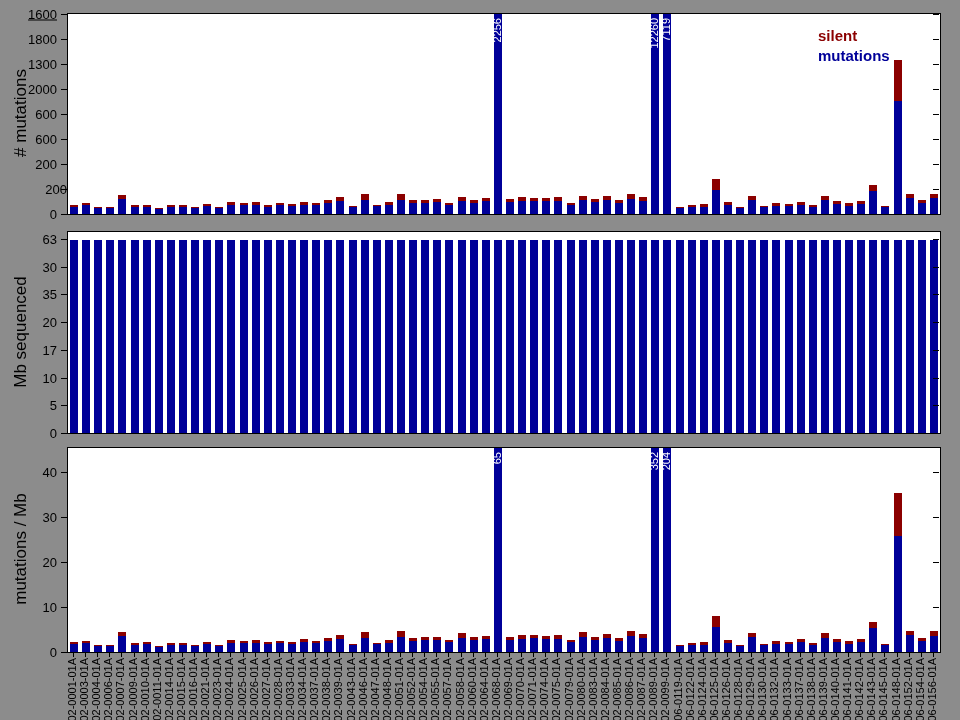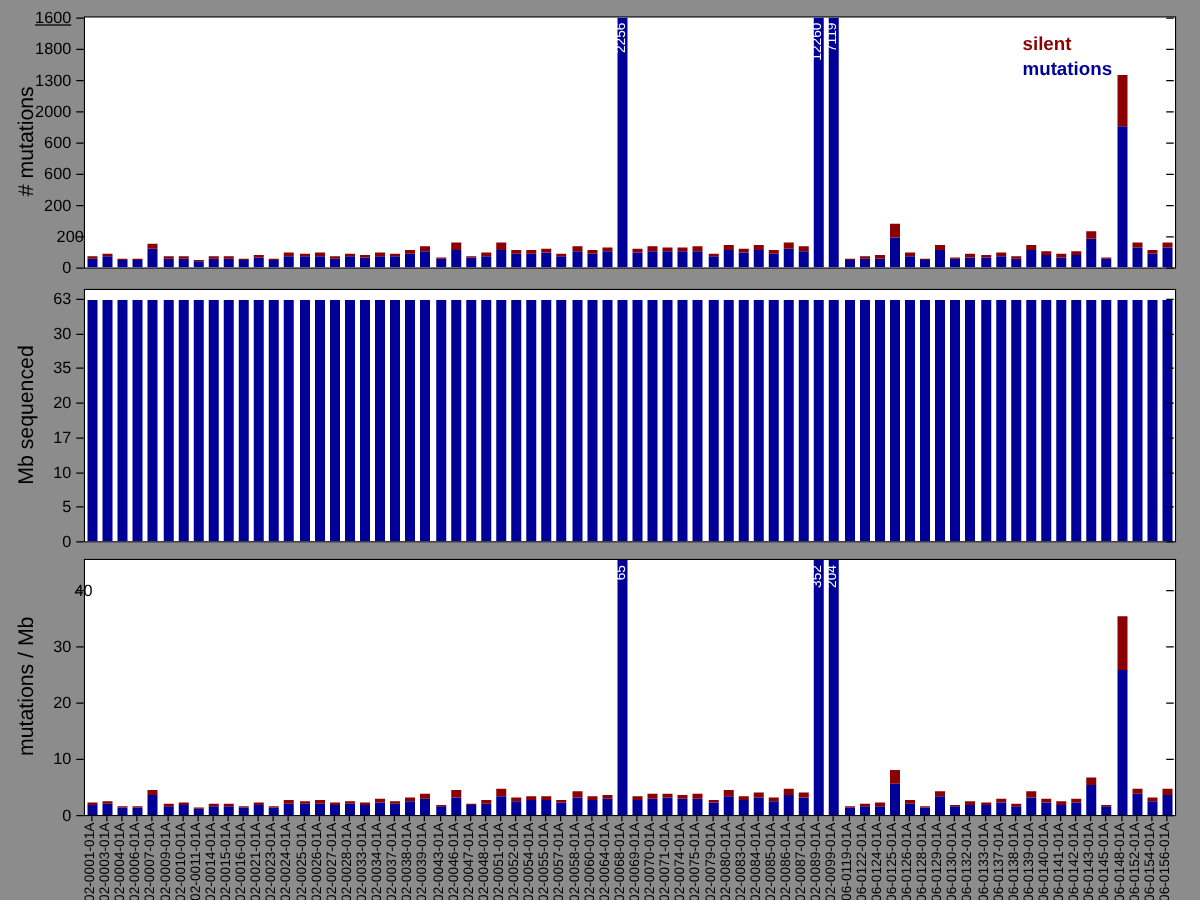--- a/index.html
+++ b/index.html
@@ -475,21 +475,21 @@
       <div class="tickmark" style="left:933px;top:606.9668874172186px;width:6px;height:1px;"></div>
       <div class="ytick-label" style="left:5px;top:606.9668874172186px;">10</div>
       <div class="tickmark" style="left:61px;top:561.9337748344371px;width:6px;height:1px;"></div>
       <div class="tickmark" style="left:933px;top:561.9337748344371px;width:6px;height:1px;"></div>
       <div class="ytick-label" style="left:5px;top:561.9337748344371px;">20</div>
       <div class="tickmark" style="left:61px;top:516.9006622516556px;width:6px;height:1px;"></div>
       <div class="tickmark" style="left:933px;top:516.9006622516556px;width:6px;height:1px;"></div>
       <div class="ytick-label" style="left:5px;top:516.9006622516556px;">30</div>
       <div class="tickmark" style="left:61px;top:471.8675496688742px;width:6px;height:1px;"></div>
       <div class="tickmark" style="left:933px;top:471.8675496688742px;width:6px;height:1px;"></div>
-      <div class="ytick-label" style="left:22px;top:471.8675496688742px;">40</div>
+      <div class="ytick-label" style="left:5px;top:471.8675496688742px;">40</div>
       <div class="tickmark" style="left:73px;top:653px;width:1px;height:4px;"></div>
       <div class="xlabel" style="left:67px;top:658px;width:12px;height:62px;">
         <span>TCGA-02-0001-01A</span>
       </div>
       <div class="tickmark" style="left:85px;top:653px;width:1px;height:4px;"></div>
       <div class="xlabel" style="left:79px;top:658px;width:12px;height:62px;">
         <span>TCGA-02-0003-01A</span>
       </div>
       <div class="tickmark" style="left:97px;top:653px;width:1px;height:4px;"></div>
       <div class="xlabel" style="left:91px;top:658px;width:12px;height:62px;">

